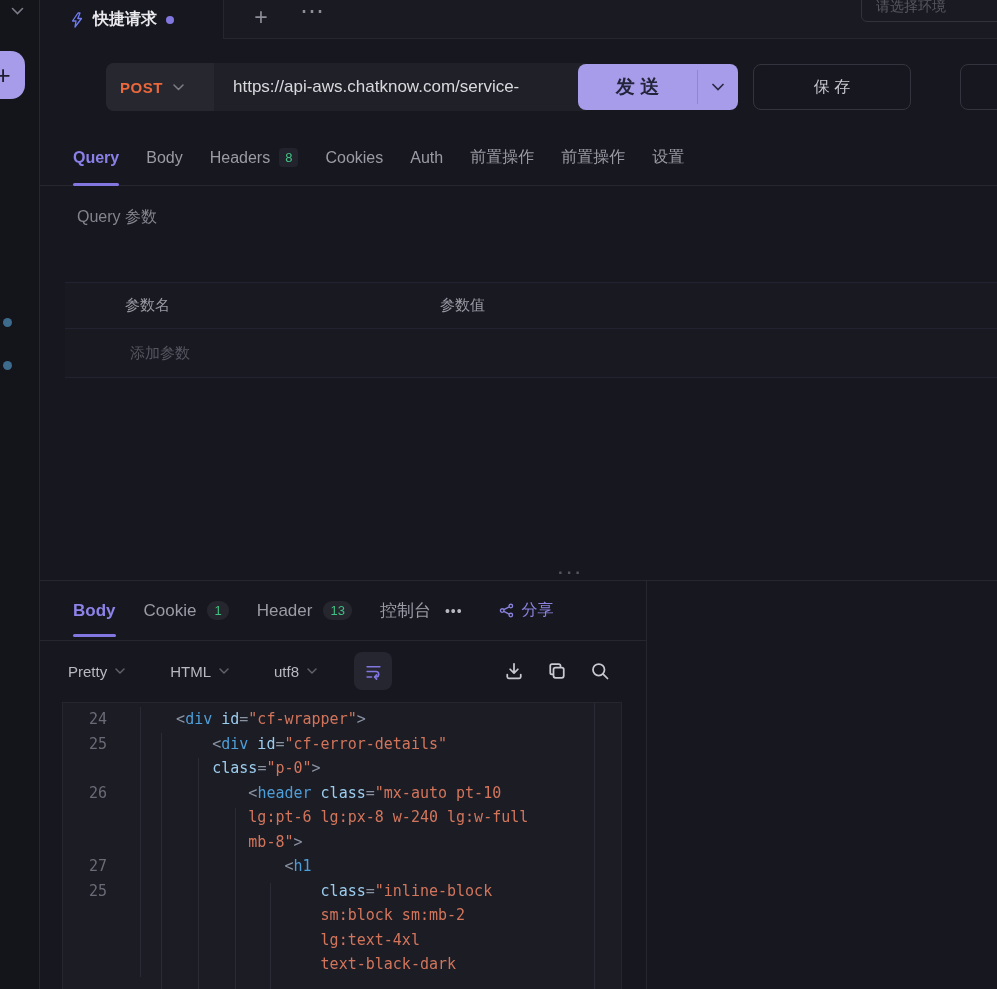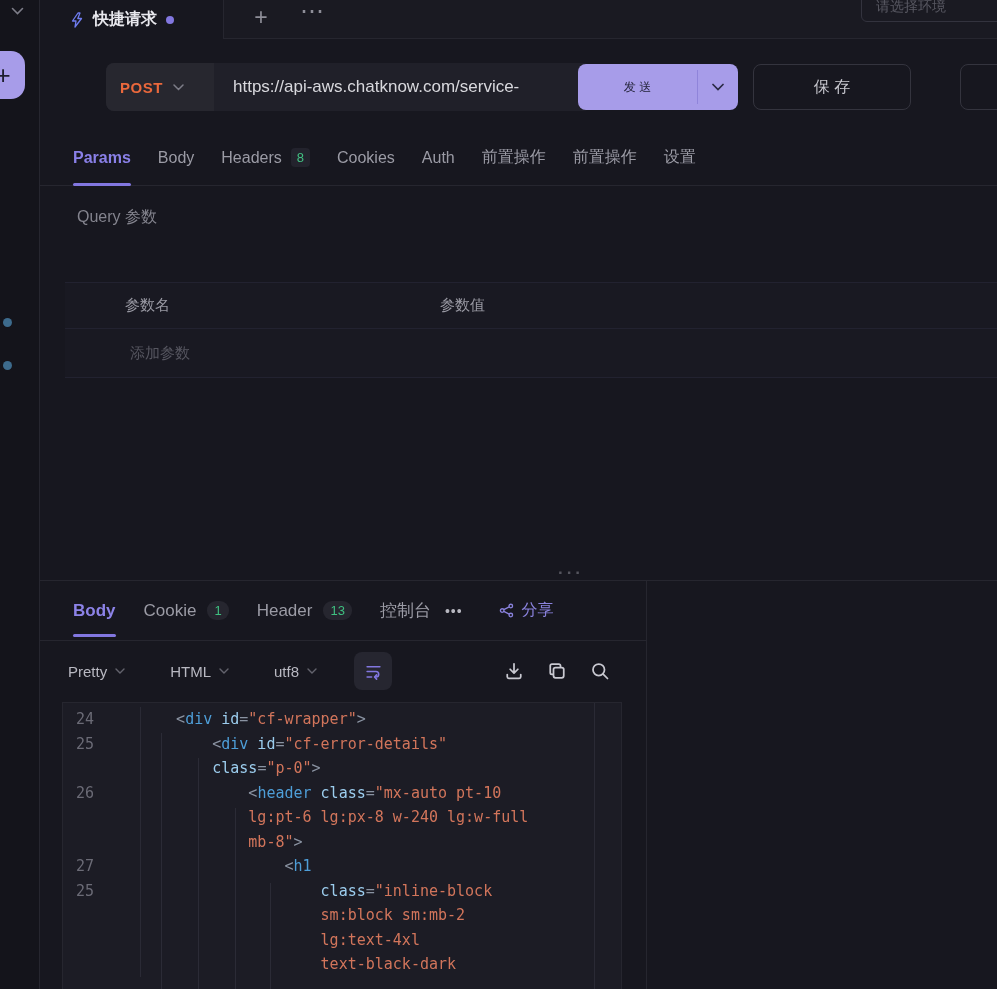--- a/index.html
+++ b/index.html
@@ -48,21 +48,21 @@
     border-radius:8px; background:#202029; display:flex; overflow:hidden;margin-left:41px; }
   .method { width:108px; background:#27272f; display:flex; align-items:center;
     gap:10px; padding-left:14px; }
   .method .mtxt { color:#ea683c; font-weight:700; font-size:15px; letter-spacing:.5px; }
   .method .chev { color:#7d7d88; }
   .urltext { flex:1; display:flex; align-items:center; padding-left:19px;
     color:#d8d8dd; font-size:17px; white-space:nowrap; overflow:hidden; }
   .send-btn { position:absolute; left:538px; top:64px; width:160px; height:46px;
     background:#a79ce9; border-radius:8px; display:flex; }
   .send-btn .lbl { width:119px; display:flex; align-items:center; justify-content:center;
-    color:#23233a; font-size:12px; font-weight:400; }
+    color:#23233a; font-size:19px; font-weight:700; }
   .send-btn .div { width:1px; background:#8f84da; margin:6px 0; }
   .send-btn .chevbox { flex:1; display:flex; align-items:center; justify-content:center;
     color:#2a2a44; }
   .ghost-btn { position:absolute; top:64px; height:46px; border:1px solid #34343e;
     border-radius:8px; display:flex; align-items:center; justify-content:center;
     color:#c8c8cf; font-size:16px; background:transparent; }
   .save-btn { left:713px; width:158px; }
   .saveas-btn { left:920px; width:160px; }
 
   
@@ -121,21 +121,21 @@
     display:flex; align-items:center; justify-content:center; color:#8277e0;
     margin-left:-8px; }
   .tool-icons { margin-left:auto; display:flex; gap:23px; color:#c9c9d1; }
 
   
   .editor { position:absolute; left:22px; top:121px; width:560px; height:288px;
     background:#1c1c25; border:1px solid #26262f; border-bottom:none; overflow:hidden; }
   .edrows { position:relative; padding-top:4px;
     font-family:"DejaVu Sans Mono", monospace; font-size:15px; line-height:24.5px; }
   .crow { display:flex; }
-  .lnum { width:78px; flex:0 0 78px; text-align:right; padding-right:46px;
+  .lnum { width:78px; flex:0 0 78px; text-align:right; padding-right:33px;
     color:#6b6b76; border-right:1px solid #2a2a35; }
   .code { padding-left:8px; white-space:pre; color:#c8c8d0; }
   .tk-p { color:#8a93a2; }
   .tk-t { color:#4e9ed8; }
   .tk-a { color:#9ccdee; }
   .tk-s { color:#d2755b; }
   .guide { position:absolute; width:1px; background:#2b2b36; bottom:0; }
   .g1 { left:98px; top:30px; } .g2 { left:135px; top:55px; }
   .g3 { left:172px; top:105px; } .g4 { left:207px; top:180px; }
   .scrollline { position:absolute; right:26px; top:0; bottom:0; width:1px; background:#2a2a35; }
@@ -204,21 +204,21 @@
   </div>
   <div class="ghost-btn save-btn">
     <span>保 存</span>
   </div>
   <div class="ghost-btn saveas-btn">
     
   </div>
 
   <div class="reqtabs">
       <div class="rtab active">
-        <span>Params</span>
+        <span>Query</span>
       </div>
       <div class="rtab">
         <span>Body</span>
       </div>
       <div class="rtab">
         <span>Headers</span>
         <span class="badge">8</span>
       </div>
       <div class="rtab">
         <span>Cookies</span>

